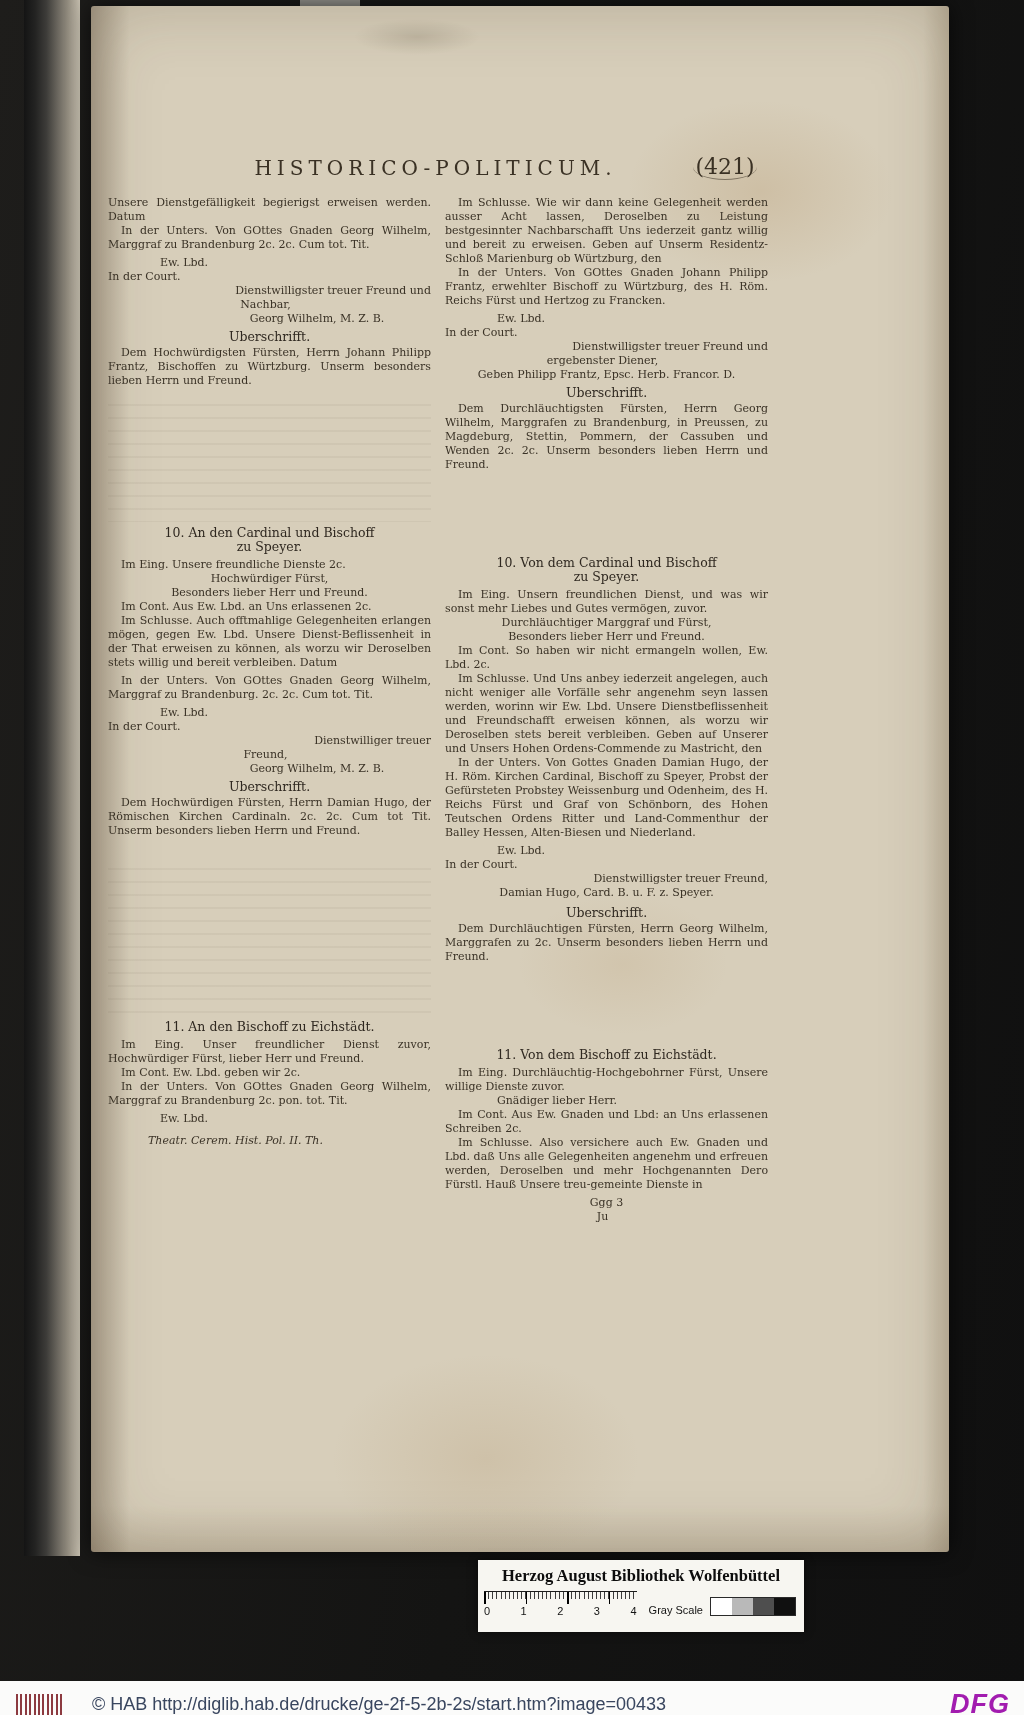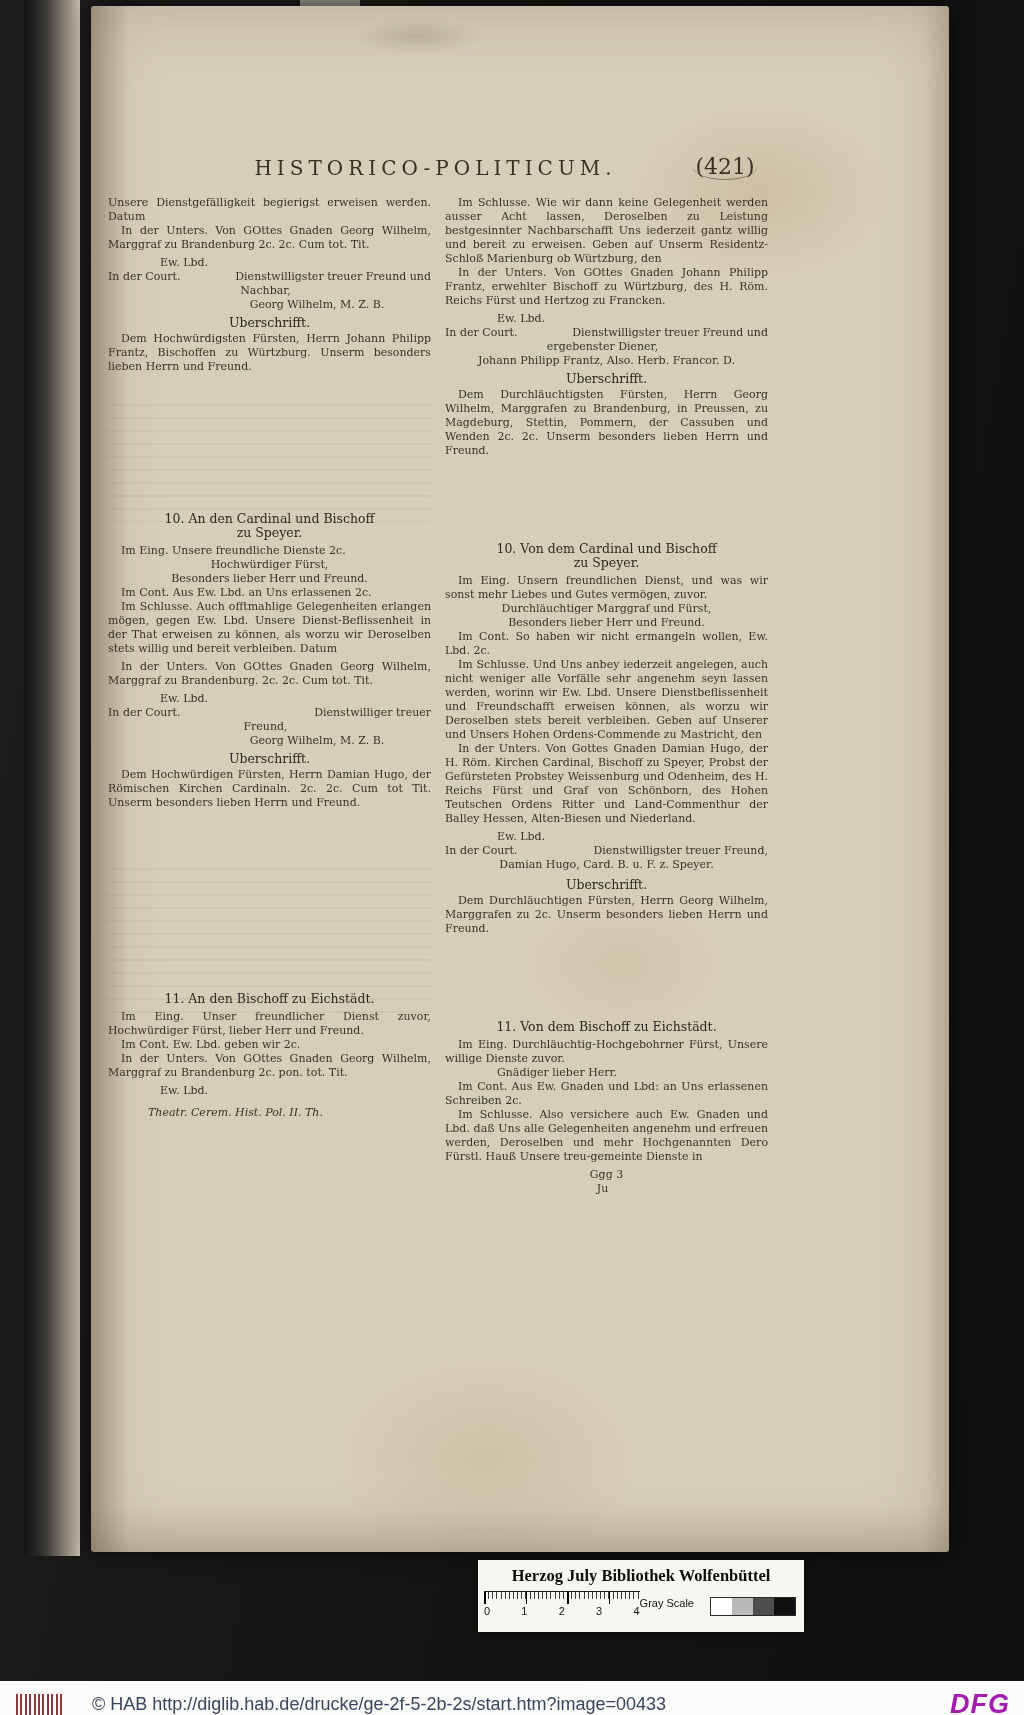--- a/index.html
+++ b/index.html
@@ -36,21 +36,21 @@
   .line{min-height:2px;}
   .p{text-align:justify;text-indent:13px;}
   .pn{text-align:justify;}
   .c{text-align:center;}
   .r{text-align:center;padding-right:8px;}
   .cr{text-align:center;padding-left:95px;}
   .ew{padding-left:52px;}
   .h{text-align:center;font-size:12.5px;margin:6px 0 2px;color:#2f2820;}
   .h2{text-align:center;font-size:12.5px;color:#2f2820;}
   .h2b{text-align:center;font-size:12.5px;color:#2f2820;}
-  .split{display:flex;justify-content:space-between;}
+  .split{display:flex;justify-content:flex-start;flex-direction:column;}
   .split .rt{text-align:right;}
   .ft{padding-left:40px;font-style:italic;margin-top:8px;}
   .g1{margin-top:4px;}
   .gapL1{margin-top:138px;} .gapL2{margin-top:182px;text-align:center;}
   .gapR1{margin-top:84px;}  .gapR2{margin-top:84px;}
 
   
   .ghost{position:absolute;width:323px;opacity:.5;
     background:repeating-linear-gradient(180deg, rgba(105,93,75,.14) 0 2px, transparent 2px 13px);}
   .ghost.a{left:17px;top:398px;height:118px;}
@@ -63,21 +63,21 @@
     font-size:16.5px;margin-top:6px;color:#0d0d0d;}
   .calib-row{display:flex;align-items:flex-start;padding:5px 8px 0 6px;}
   .ruler{width:168px;}
   .ruler-ticks{position:relative;height:12px;border-top:1.5px solid #1c1c1c;}
   .ruler-ticks::before{content:'';position:absolute;left:0;right:0;top:0;height:7px;
     background:repeating-linear-gradient(90deg,#3c3c3c 0 1px,transparent 1px 4.15px);}
   .ruler-ticks::after{content:'';position:absolute;left:0;right:0;top:0;height:12px;
     background:repeating-linear-gradient(90deg,#000 0 1.6px,transparent 1.6px 41.6px);}
   .ruler-nums{display:flex;justify-content:space-between;font-family:"Liberation Sans",sans-serif;
     font-size:11px;color:#141414;margin-top:1px;padding:0 0 0 0;}
-  .grayscale{display:flex;align-items:flex-start;gap:16px;margin-top:6px;}
+  .grayscale{margin-left:12px;display:flex;align-items:flex-end;gap:7px;margin-top:6px;}
   .gs-label{font-family:"Liberation Sans",sans-serif;font-size:11px;color:#141414;white-space:nowrap;}
   .patches{display:flex;border:1px solid #2a2a2a;}
   .patch{width:21px;height:17px;}
 
   
   .footer{position:absolute;left:0;top:1681px;width:1024px;height:46px;background:#fbfbfa;
     display:flex;align-items:center;}
   .barcode{margin-left:16px;width:46px;height:21px;flex:0 0 auto;
     background:repeating-linear-gradient(90deg,#8c3a40 0 2px, transparent 2px 4.4px);}
   .copyright{margin-left:30px;font-family:"Liberation Sans",sans-serif;font-size:18px;color:#39465f;}
@@ -173,21 +173,21 @@
 
         <div class="line ew g1"><span class="lt">Ew. Lbd.</span><span class="rt"></span></div>
 
         <div class="line split">
           <span class="lt">In der Court.</span>
           <span class="rt">Dienstwilligster treuer Freund und</span>
         </div>
 
         <div class="line r"><span class="lt">ergebenster Diener,</span><span class="rt"></span></div>
 
-        <div class="line c"><span class="lt">Johann Philipp Frantz, Also. Herb. Francor. D.</span><span class="rt"></span></div>
+        <div class="line c"><span class="lt">Geben Philipp Frantz, Epsc. Herb. Francor. D.</span><span class="rt"></span></div>
 
         <div class="line h g1"><span class="lt">Uberschrifft.</span><span class="rt"></span></div>
 
         <div class="line p"><span class="lt">Dem Durchläuchtigsten Fürsten, Herrn Georg Wilhelm, Marggrafen zu Brandenburg, in Preussen, zu Magdeburg, Stettin, Pommern, der Cassuben und Wenden 2c. 2c.  Unserm besonders lieben Herrn und Freund.</span><span class="rt"></span></div>
 
         <div class="line h2 gapR1"><span class="lt">10. Von dem Cardinal und Bischoff</span><span class="rt"></span></div>
 
         <div class="line h2b"><span class="lt">zu Speyer.</span><span class="rt"></span></div>
 
         <div class="line p g1"><span class="lt">Im Eing. Unsern freundlichen Dienst, und was wir sonst mehr Liebes und Gutes vermögen, zuvor.</span><span class="rt"></span></div>
@@ -225,21 +225,21 @@
 
         <div class="line p"><span class="lt">Im Schlusse. Also versichere auch Ew. Gnaden und Lbd. daß Uns alle Gelegenheiten angenehm und erfreuen werden, Deroselben und mehr Hochgenannten Dero Fürstl. Hauß Unsere treu-gemeinte Dienste in</span><span class="rt"></span></div>
 
         <div class="line c g1"><span class="lt">Ggg 3</span><span class="rt"></span></div>
 
         <div class="line r"><span class="lt">Ju</span><span class="rt"></span></div>
       </div>
   </div>
 
   <div class="calib">
-    <div class="calib-title">Herzog July Bibliothek Wolfenbüttel</div>
+    <div class="calib-title">Herzog August Bibliothek Wolfenbüttel</div>
     <div class="calib-row">
       <div class="ruler">
         <div class="ruler-ticks"></div>
         <div class="ruler-nums">
 
         <span class="rn">0</span>
             <span class="rn">1</span>
             <span class="rn">2</span>
             <span class="rn">3</span>
             <span class="rn">4</span>

